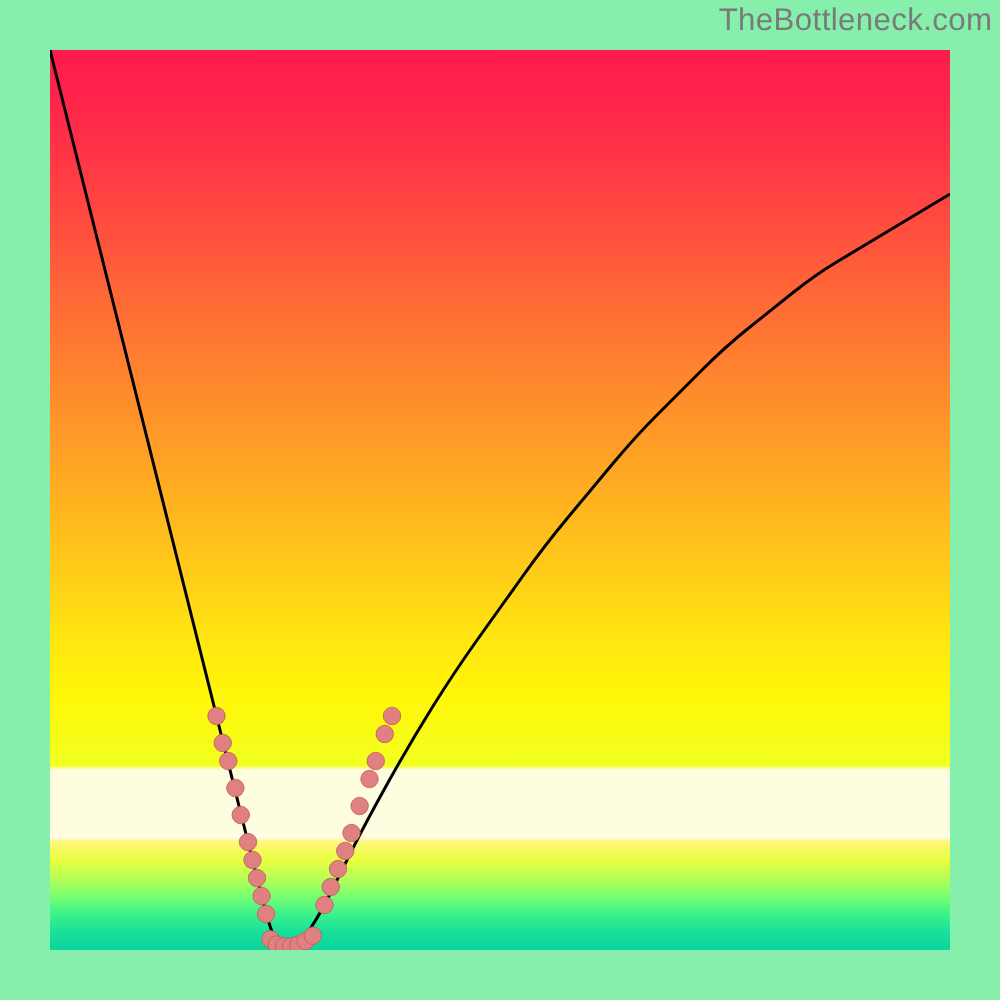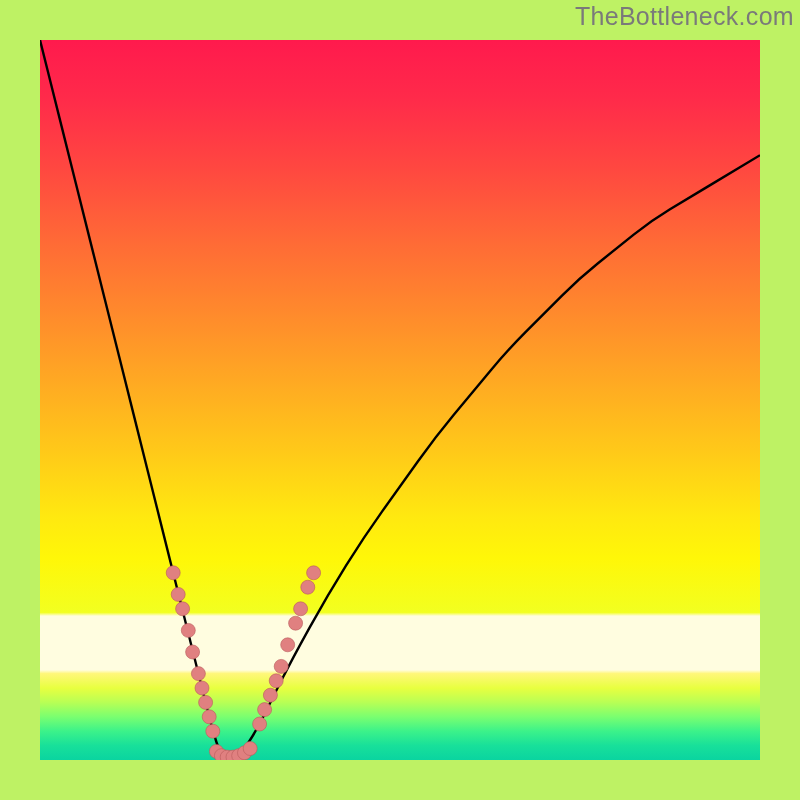--- a/index.html
+++ b/index.html
@@ -10,21 +10,21 @@
     background: #000;
     overflow: hidden;
     font-family: Arial, Helvetica, sans-serif;
   }
   .frame {
     position: absolute;
     left: 0;
     top: 0;
     width: 800px;
     height: 800px;
-    background: #bef264;
+    background: #86efac;
   }
   .plot-area {
     position: absolute;
     left: 40px;
     top: 40px;
     width: 720px;
     height: 720px;
     overflow: hidden;
   }
   .gradient-bg {

